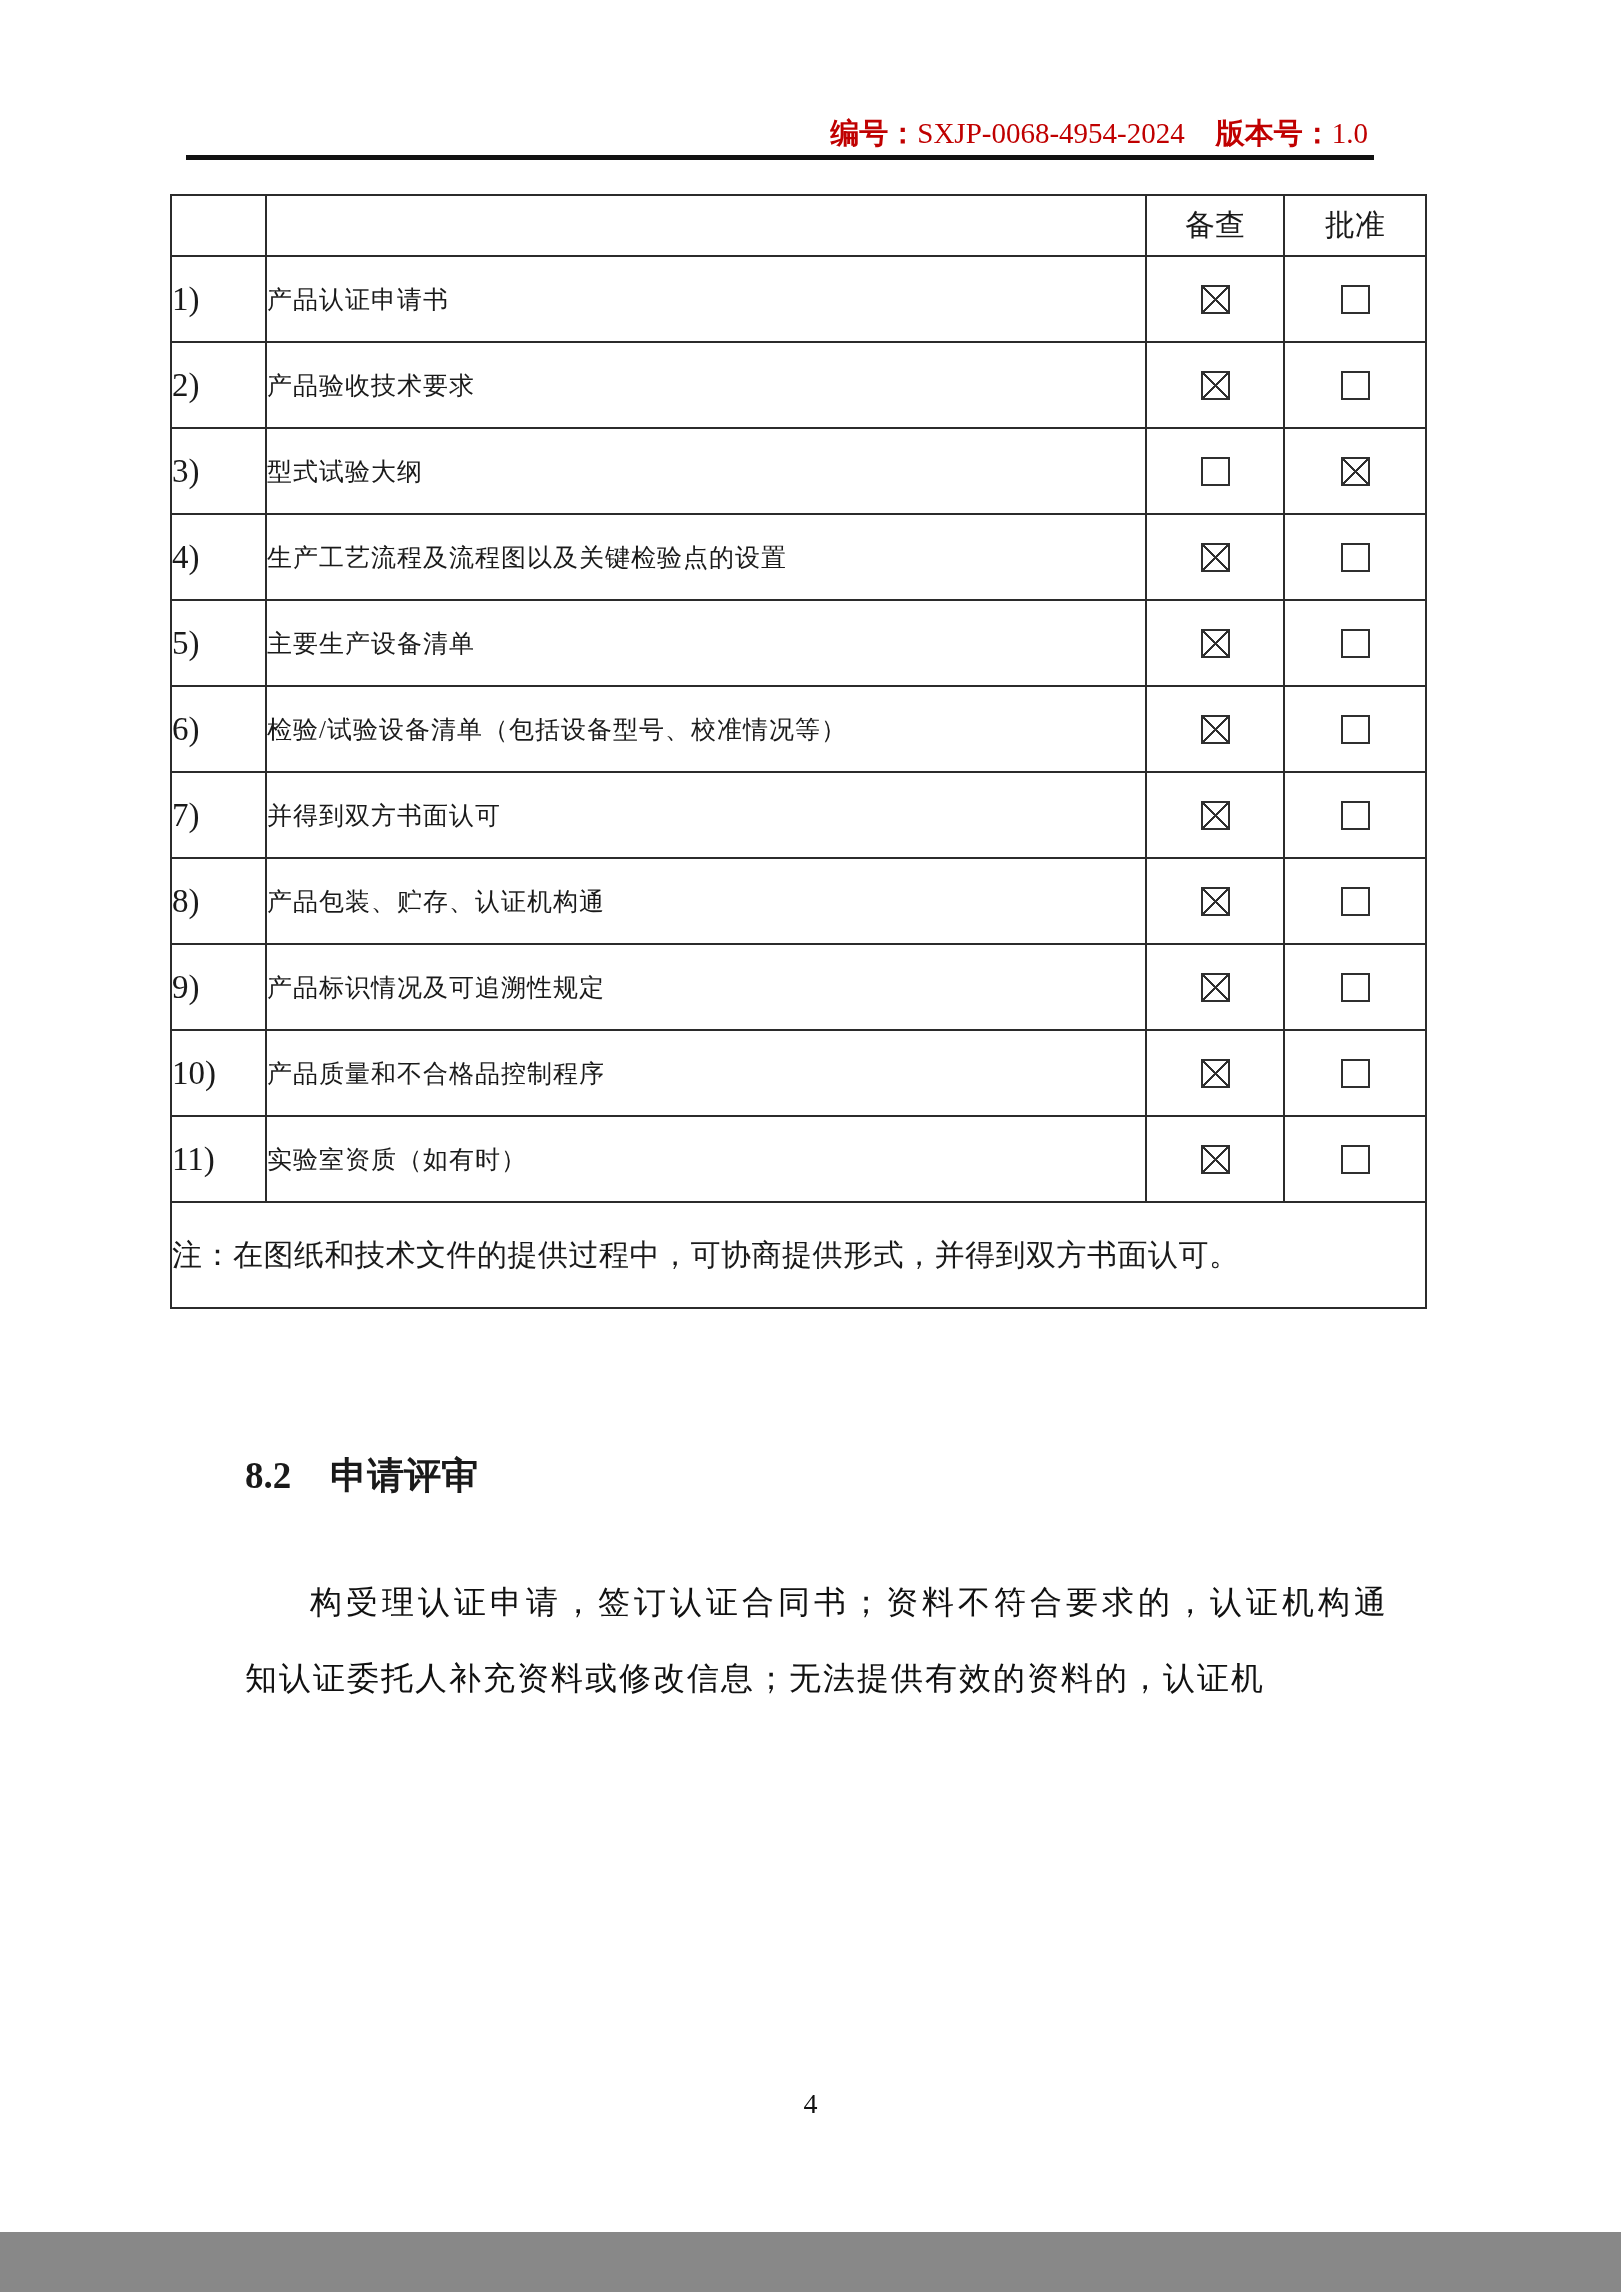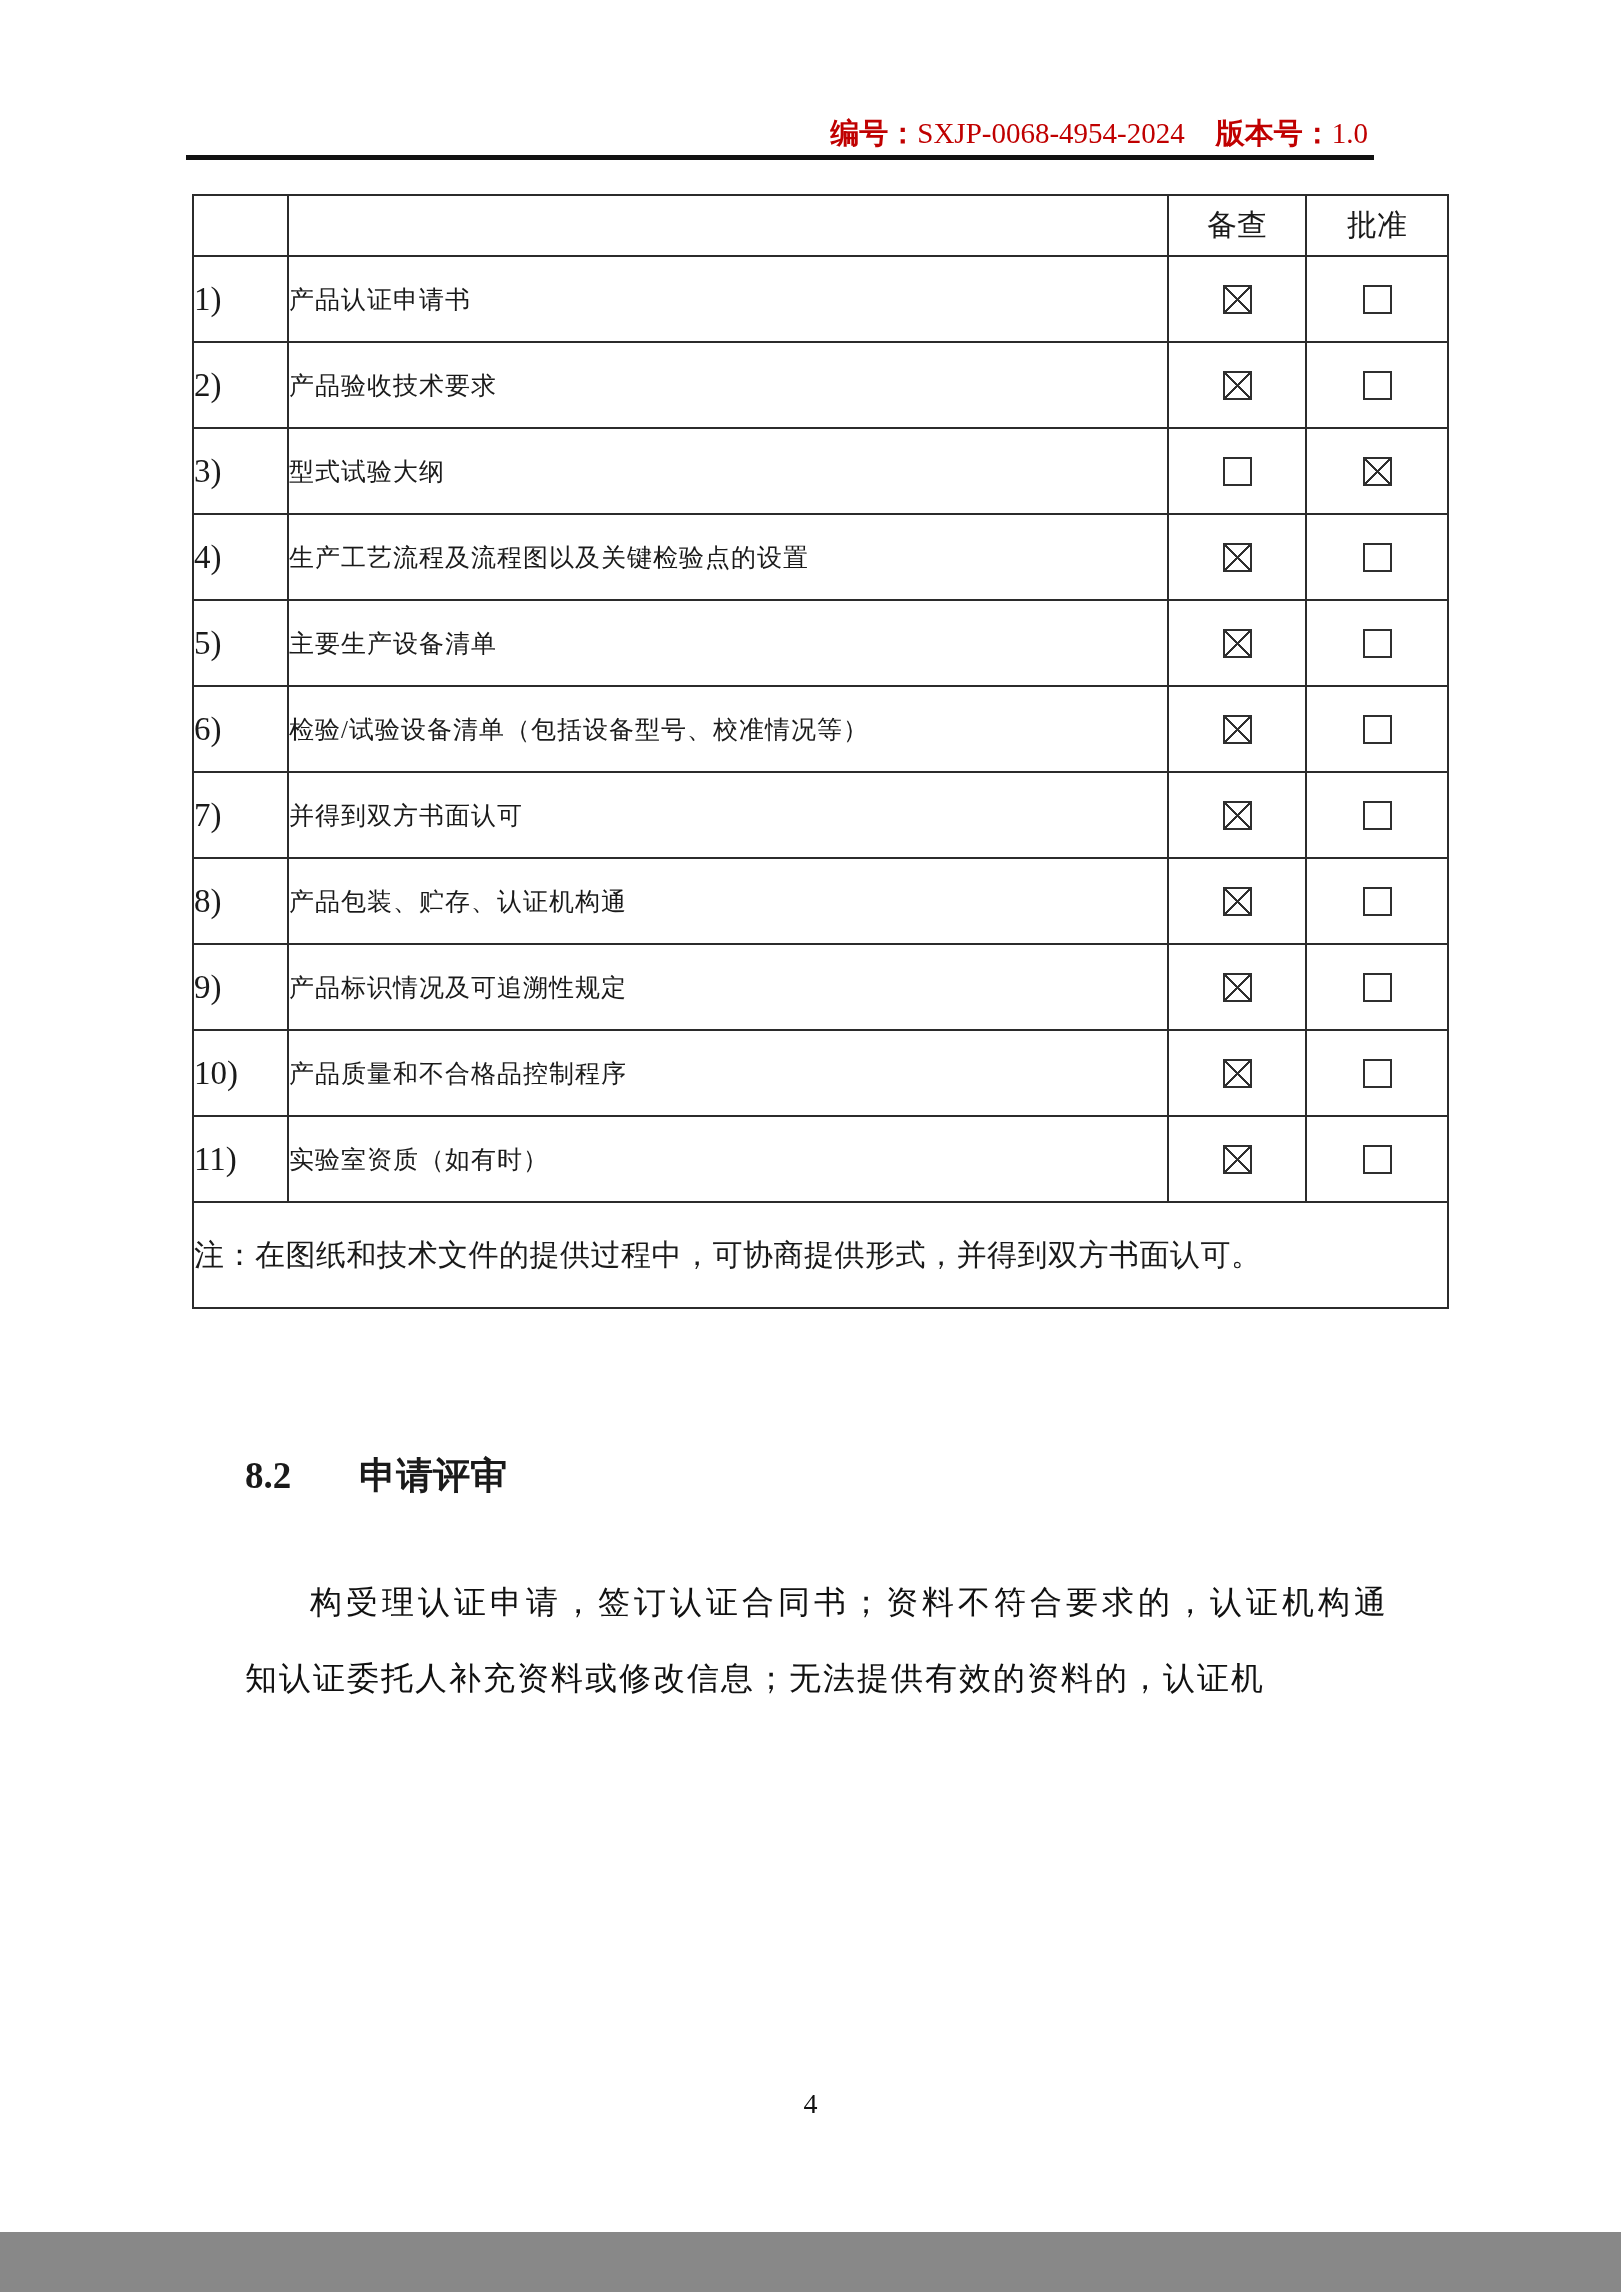--- a/index.html
+++ b/index.html
@@ -26,21 +26,21 @@
   .header-rule {
     position: absolute;
     left: 186px; top: 155px;
     width: 1188px; height: 4.9px;
     background: #111111;
   }
 
   
   table.checklist {
     position: absolute;
-    left: 192px; top: 194px;
+    left: 170px; top: 194px;
     width: 1256px;
     border-collapse: collapse;
     table-layout: fixed;
     border-radius: 13px;
   }
   table.checklist td, table.checklist th {
     border: 2px solid #2b2b2b;
     padding: 0;
     vertical-align: middle;
     font-weight: normal;
@@ -68,21 +68,21 @@
   }
 
   
   .section-heading {
     position: absolute;
     left: 245px; top: 1451px;
     font-size: 37px;
     font-weight: bold;
     white-space: nowrap;
   }
-  .section-heading .sec-num { margin-right: 68px; }
+  .section-heading .sec-num { margin-right: 39px; }
 
   
   .body-paragraph {
     position: absolute;
     left: 245px; top: 1564px;
     width: 1143px;
     font-size: 32px;
     line-height: 76px;
     color: #111;
   }

